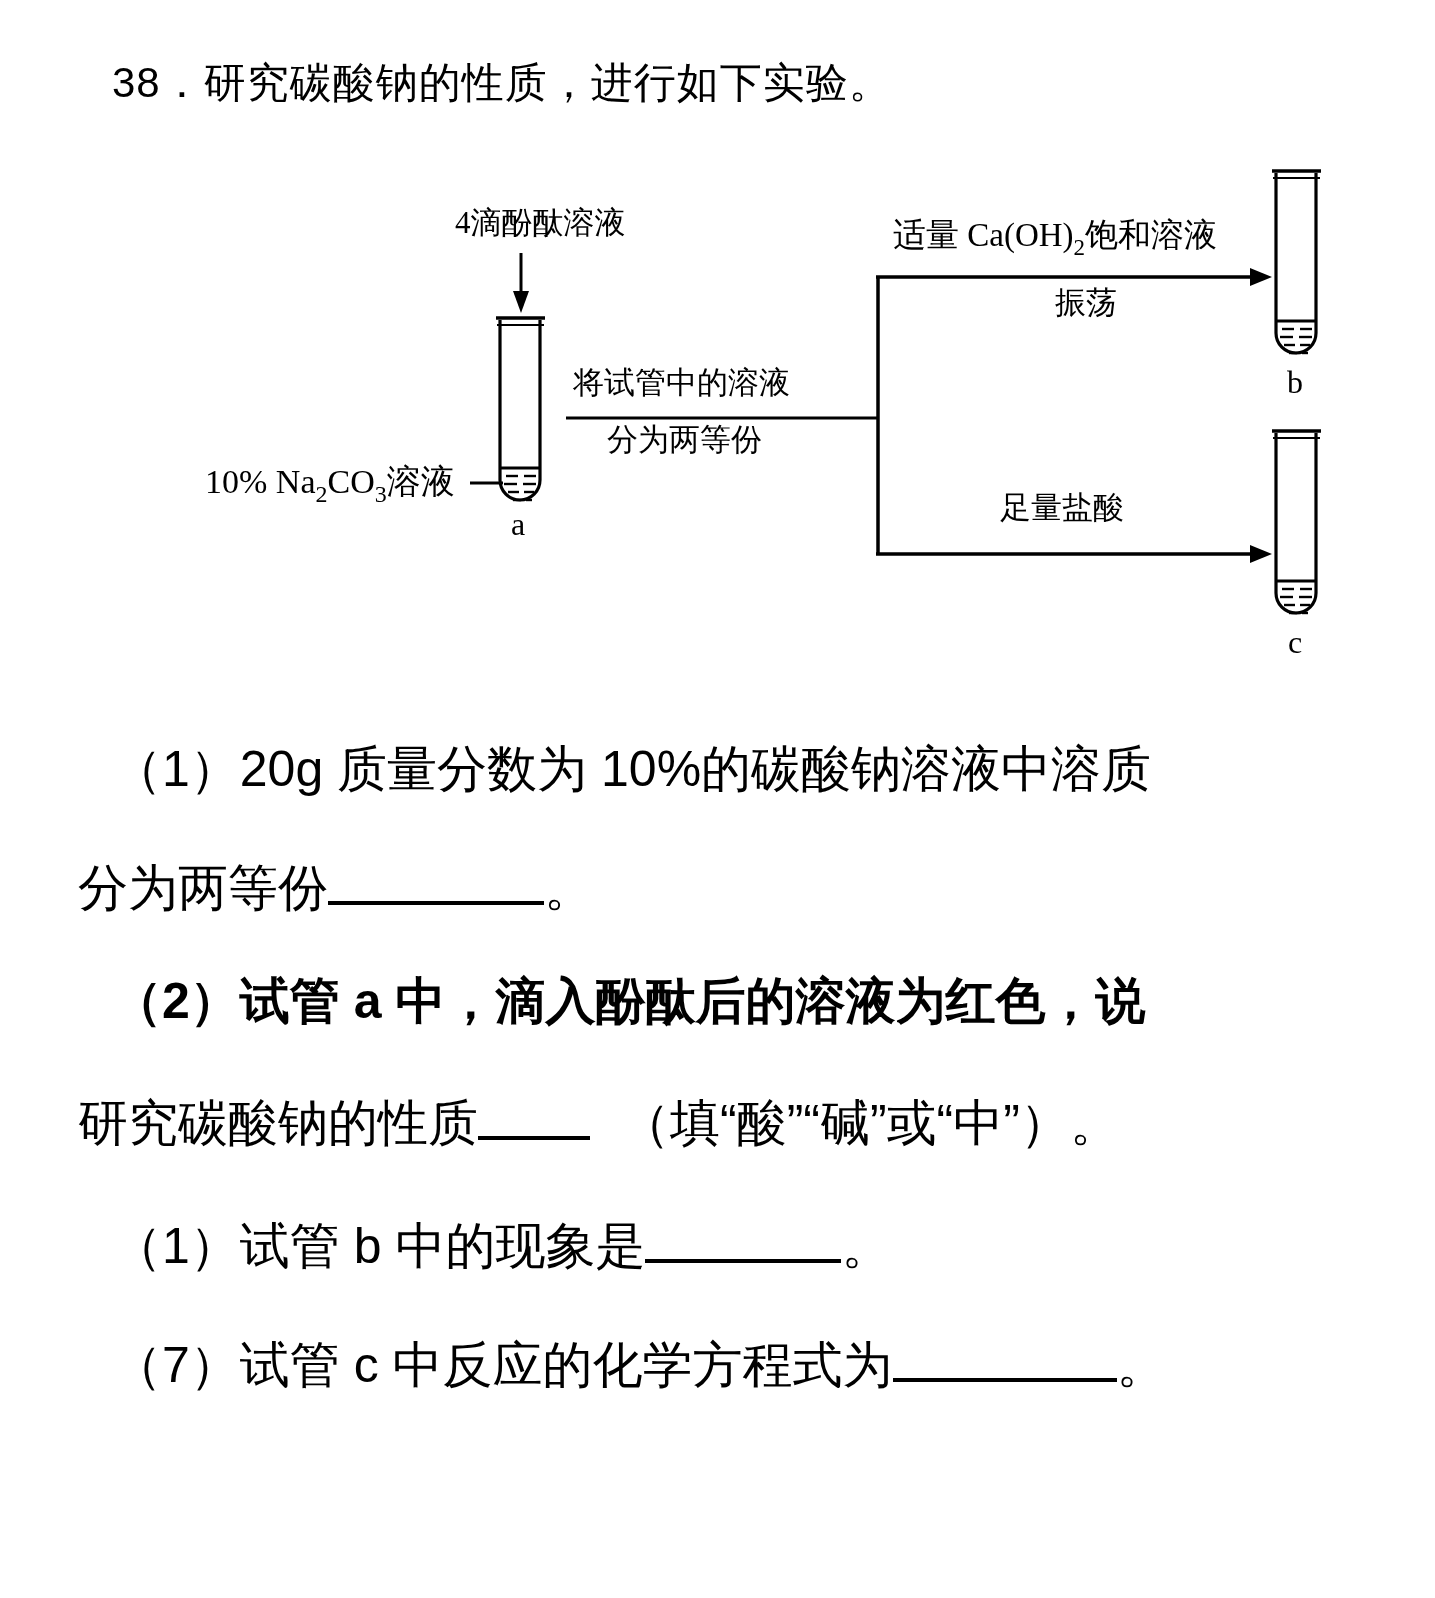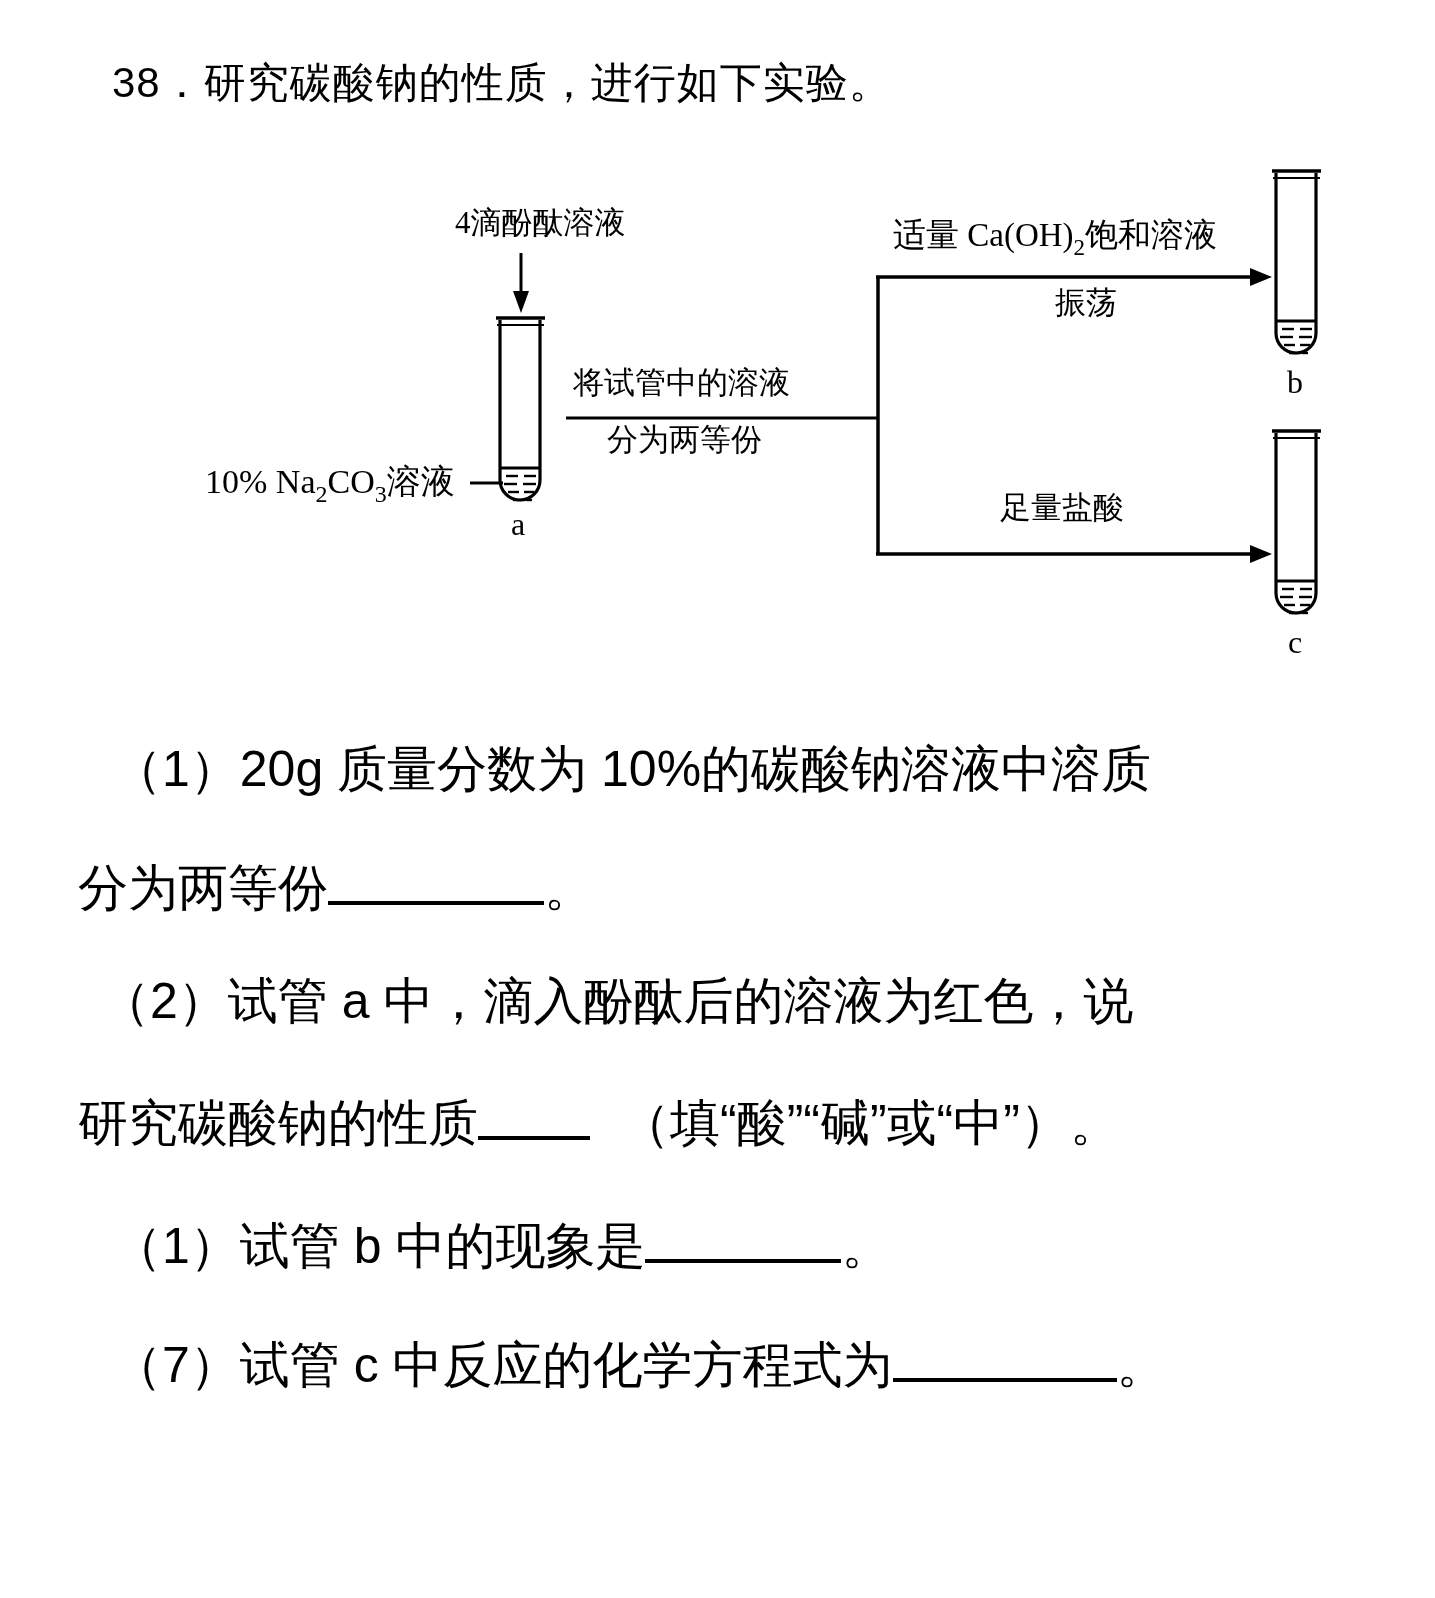--- a/index.html
+++ b/index.html
@@ -163,21 +163,21 @@
     <text class="dg-tube-letter" x="1288" y="503">c</text>
   </svg>
 </div>
 
 <div class="qline" style="left:112px; top:740px;">（1）20g  质量分数为 10%的碳酸钠溶液中溶质</div>
 
 <div class="qline" style="left:78px; top:855px;">
   <span>分为两等份</span><span class="blank blank-lg"></span><span>。</span>
 </div>
 
-<div class="qline" style="left:100px; top:972px;">（2）试管 a 中，滴入酚酞后的溶液为红色，说</div>
+<div class="qline" style="left:112px; top:972px;font-weight:bold;">（2）试管 a 中，滴入酚酞后的溶液为红色，说</div>
 
 <div class="qline" style="left:78px; top:1090px;">
   <span>研究碳酸钠的性质</span><span class="blank blank-sm"></span><span class="sp-wide"></span><span>（填“酸”“碱”或“中”）。</span>
 </div>
 
 <div class="qline" style="left:112px; top:1213px;">
   <span>（1）试管 b 中的现象是</span><span class="blank blank-md"></span><span>。</span>
 </div>
 
 <div class="qline" style="left:112px; top:1332px;">

